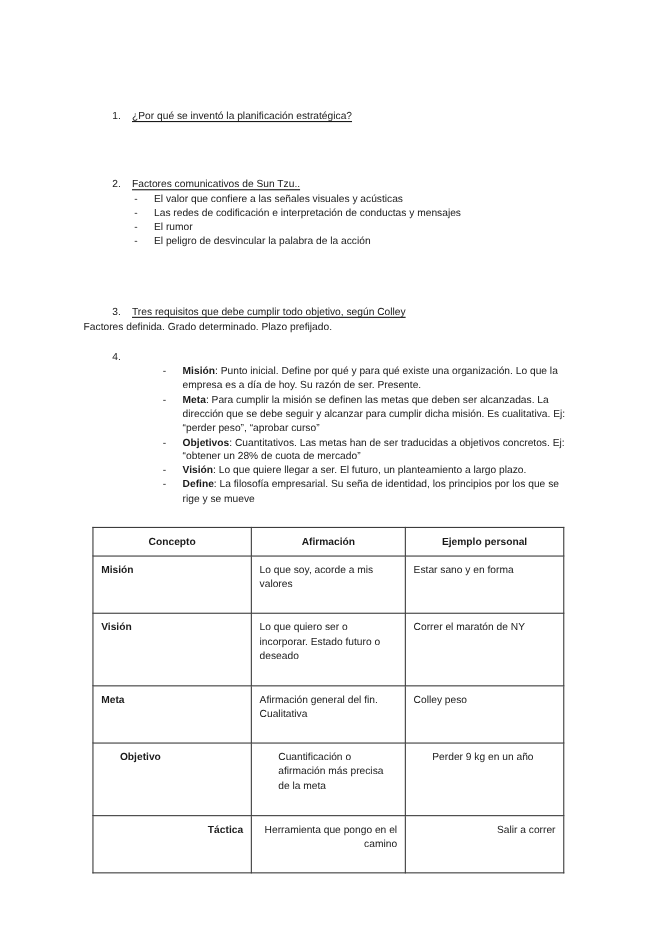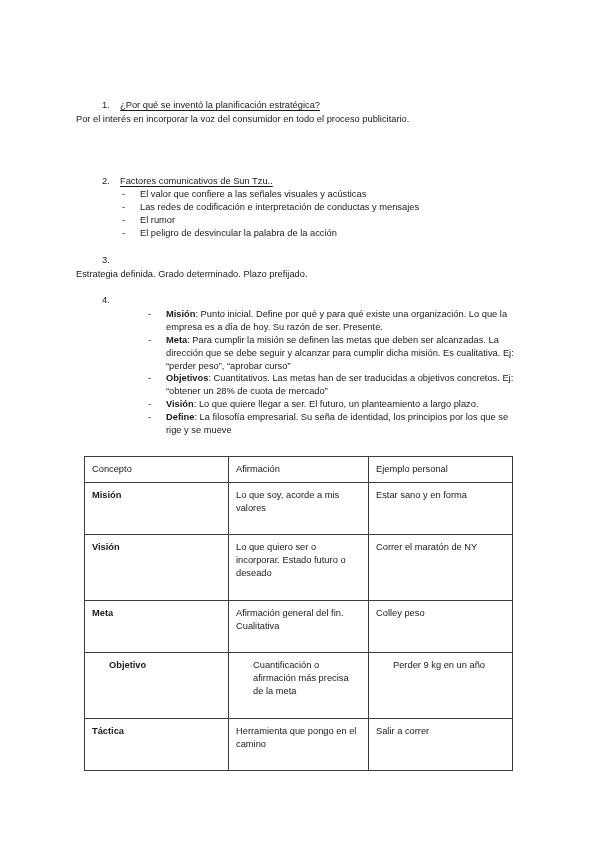--- a/index.html
+++ b/index.html
@@ -80,40 +80,39 @@
     vertical-align: top;
     padding: 6px 7px 9px 7px;
     font-size: 9.3px;
     line-height: 1.42;
   }
   .concept-table col.c1 { width: 144px; }
   .concept-table col.c2 { width: 140px; }
   .concept-table col.c3 { width: 144px; }
 
   .concept-table td.k { font-weight: bold; }
-  .concept-table tr.head td { font-weight: normal; padding-bottom: 6px; }
+  .concept-table tr.head td { font-weight: bold; padding-bottom: 6px; text-align: center; }
 
   .r-mision td   { height: 36px; }
   .r-vision td   { height: 50px; }
   .r-meta td     { height: 36px; }
   .r-objetivo td { height: 50px; padding-left: 24px; }
   .r-estrategia td { height: 64px; }
-  .r-tactica td  { height: 36px; }
+  .r-tactica td  { height: 36px; text-align: right; }
 </style>
 </head>
 <body>
 
 <div class="page">
 
   <div class="section">
     <div class="num-row">
       <span class="num-marker">1.</span>
       <span class="num-heading">¿Por qué se inventó la planificación estratégica?</span>
     </div>
-    <div class="body-line">Por el interés en incorporar la voz del consumidor en todo el proceso publicitario.</div>
   </div>
 
   <div class="gap-md"></div>
 
   <div class="section">
     <div class="num-row">
       <span class="num-marker">2.</span>
       <span class="num-heading">Factores comunicativos de Sun Tzu..</span>
     </div>
     <div class="dash-list">
@@ -134,22 +133,23 @@
         <span class="dash-text">El peligro de desvincular la palabra de la acción</span>
       </div>
     </div>
   </div>
 
   <div class="gap-lg"></div>
 
   <div class="section">
     <div class="num-row">
       <span class="num-marker">3.</span>
-    </div>
-    <div class="body-line">Estrategia definida. Grado determinado. Plazo prefijado.</div>
+      <span class="num-heading">Tres requisitos que debe cumplir todo objetivo, según Colley</span>
+    </div>
+    <div class="body-line">Factores definida. Grado determinado. Plazo prefijado.</div>
   </div>
 
   <div class="gap-lg"></div>
 
   <div class="section">
     <div class="num-row">
       <span class="num-marker">4.</span>
     </div>
 
     <div class="dash-list" style="margin-left:72px;">

